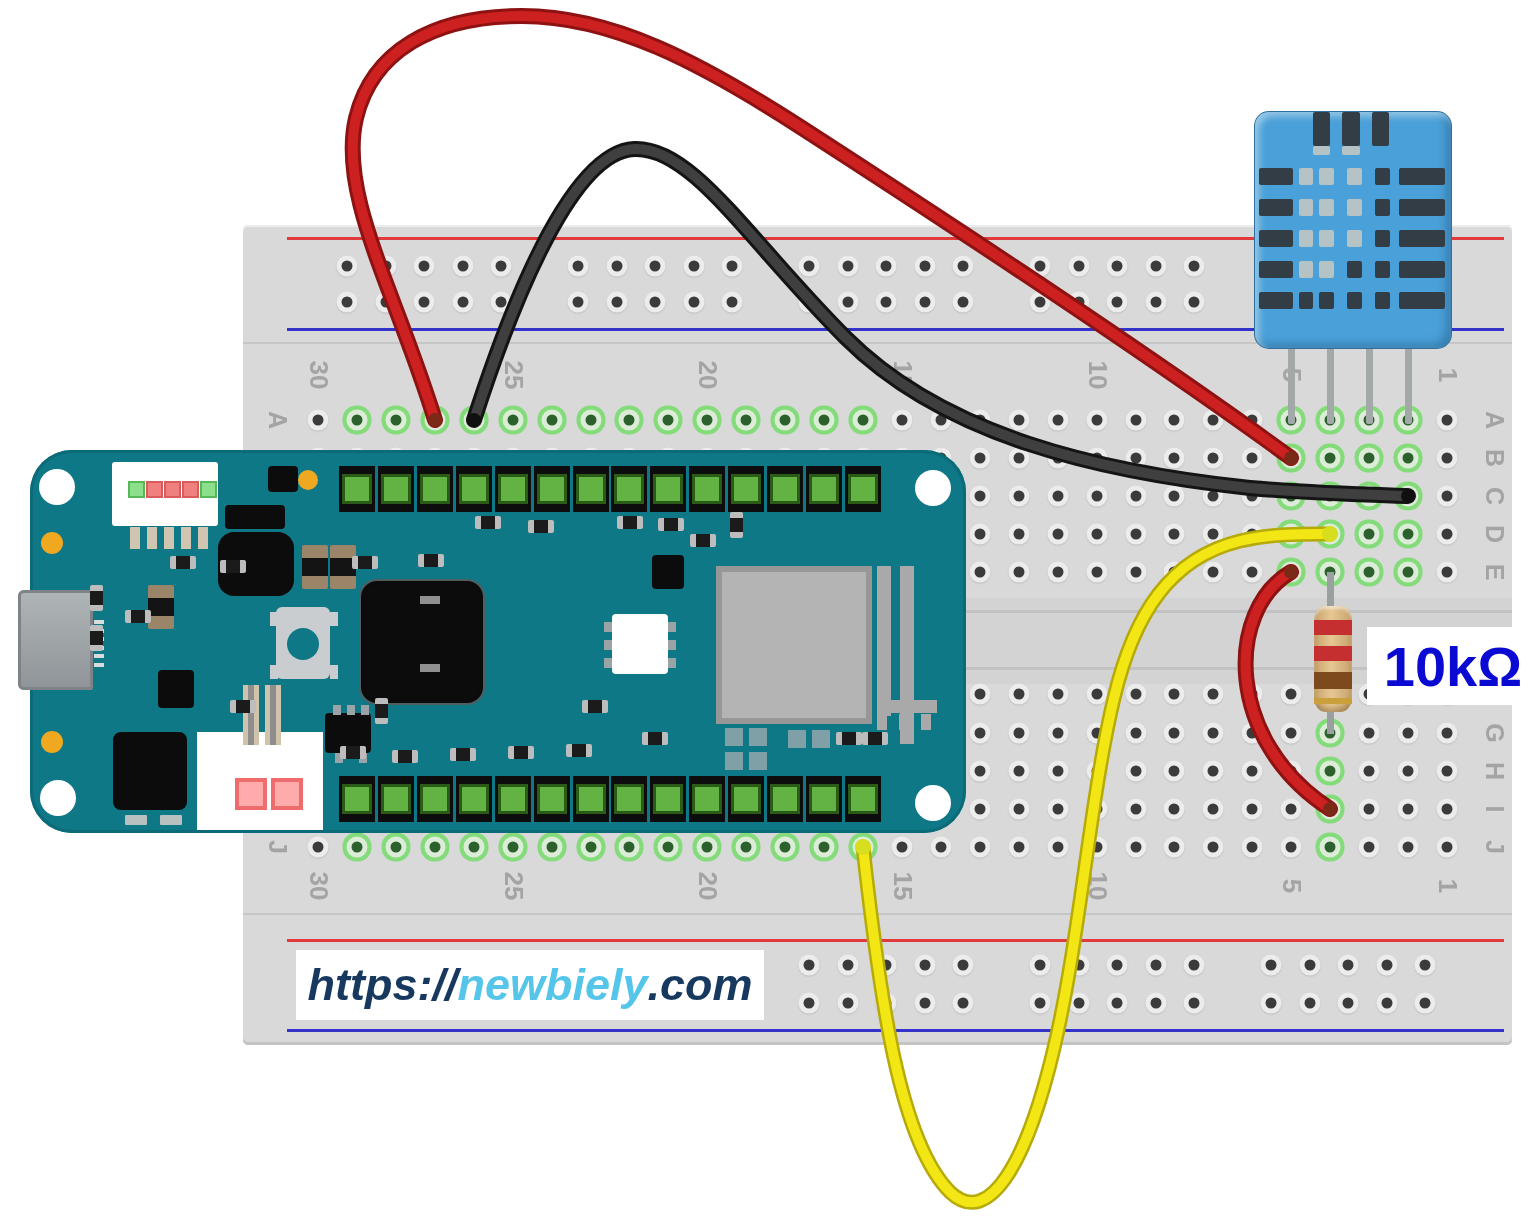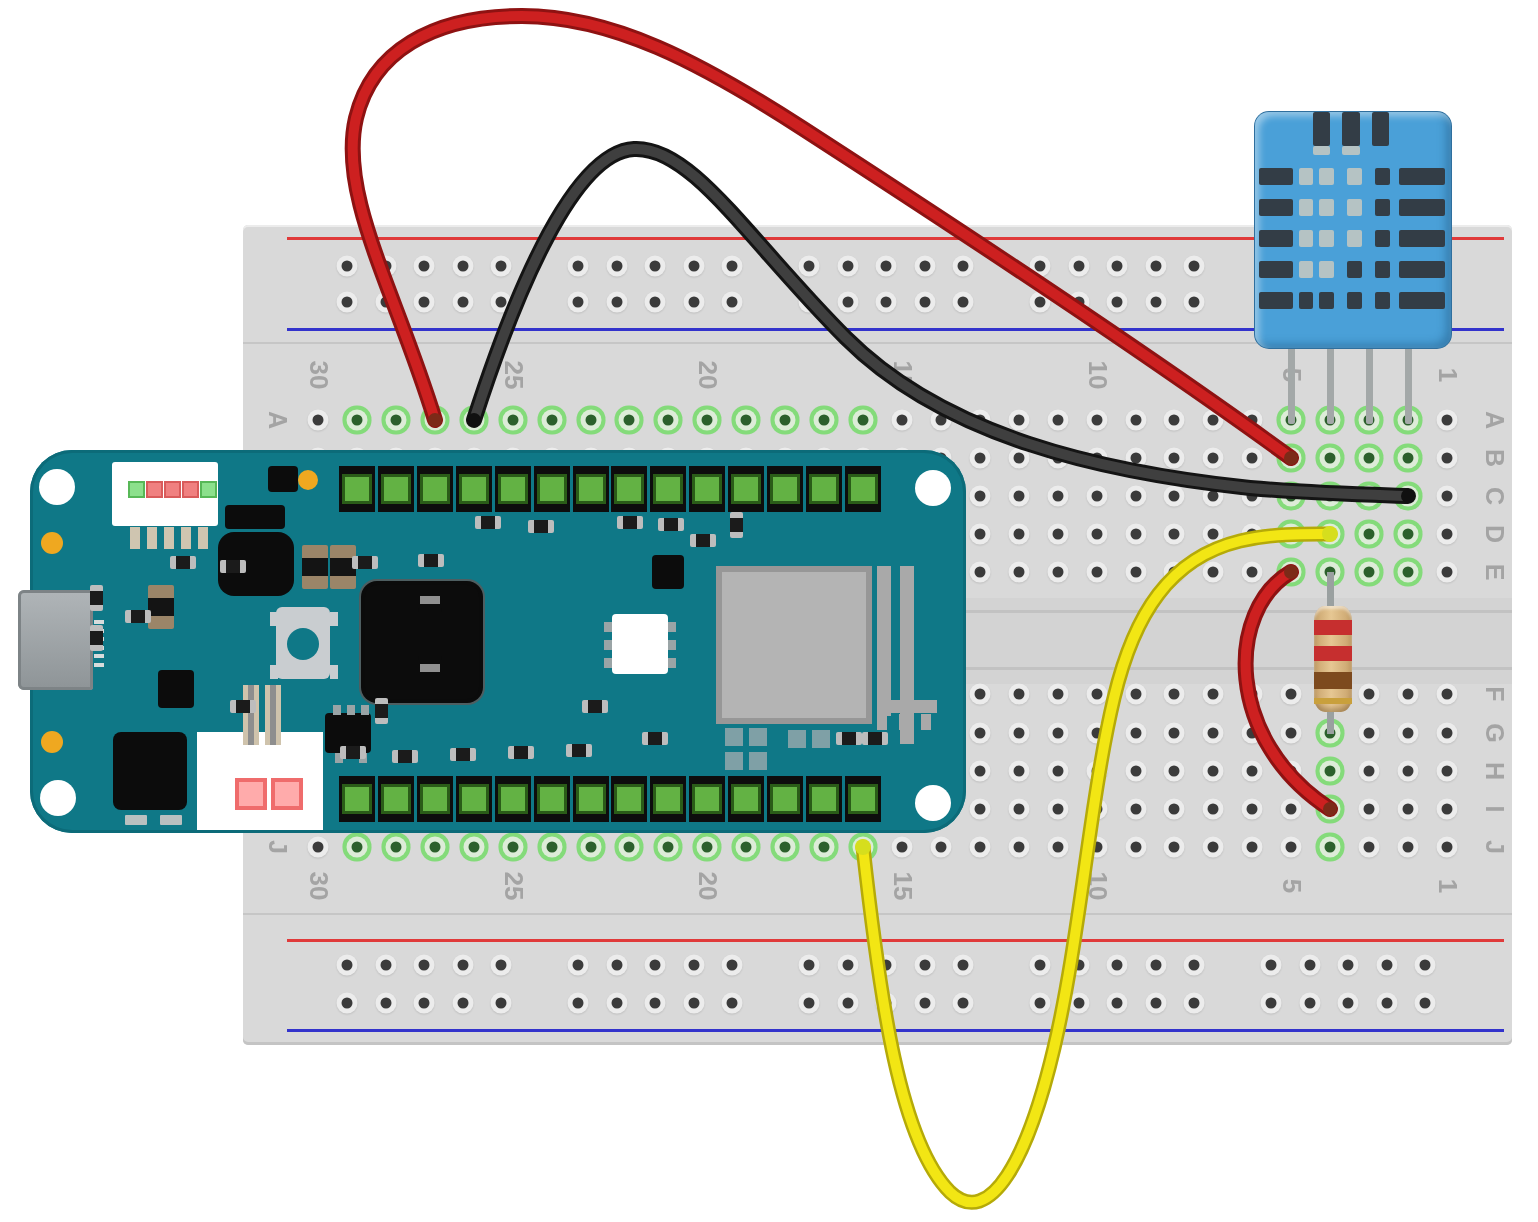--- a/index.html
+++ b/index.html
@@ -790,16 +790,24 @@
       <circle cx="1291" cy="458" r="7" fill="#7c2a18"></circle>
       <circle cx="474" cy="420" r="7" fill="#101010"></circle>
       <circle cx="1408" cy="496" r="7" fill="#101010"></circle>
       <circle cx="863" cy="847" r="8" fill="#d6de1d"></circle>
       <circle cx="1330" cy="534" r="8" fill="#d6de1d"></circle>
       <circle cx="1291" cy="572" r="7" fill="#7c2a18"></circle>
       <circle cx="1330" cy="809" r="7" fill="#7c2a18"></circle>
     </g>
   </svg>
 
-
+  <div class="klabel">
+    <span>10kΩ</span>
+  </div>
+
+  <div class="watermark">
+      <span class="wm-dark">https://</span>
+      <span class="wm-light">newbiely</span>
+      <span class="wm-dark">.com</span>
+    </div>
 
 
 </div>
 
 </body></html>

